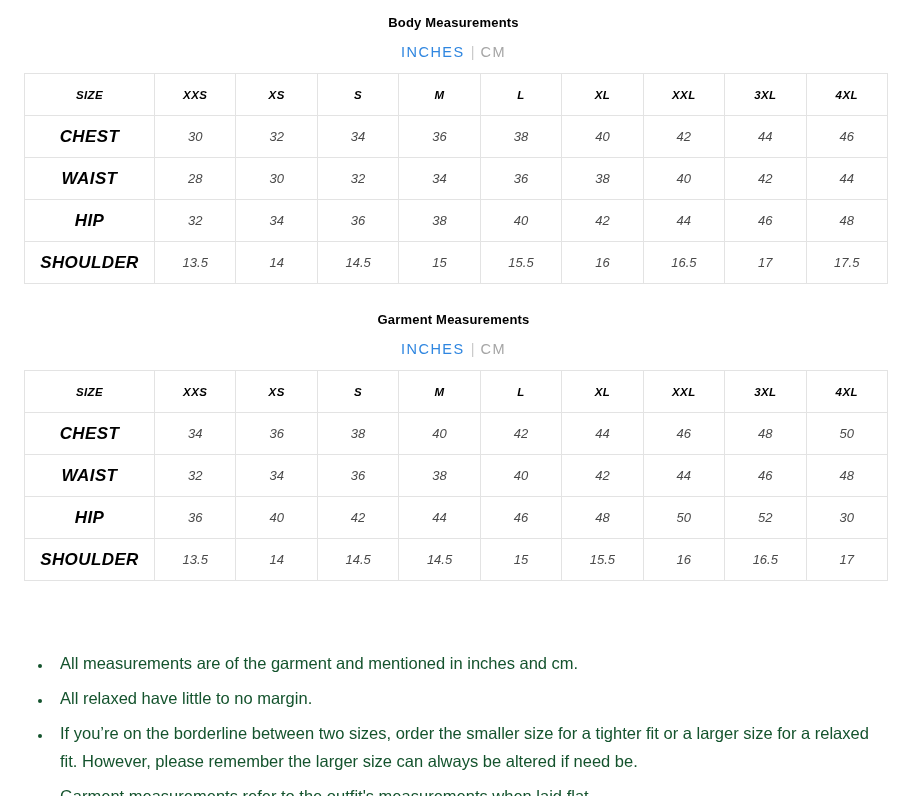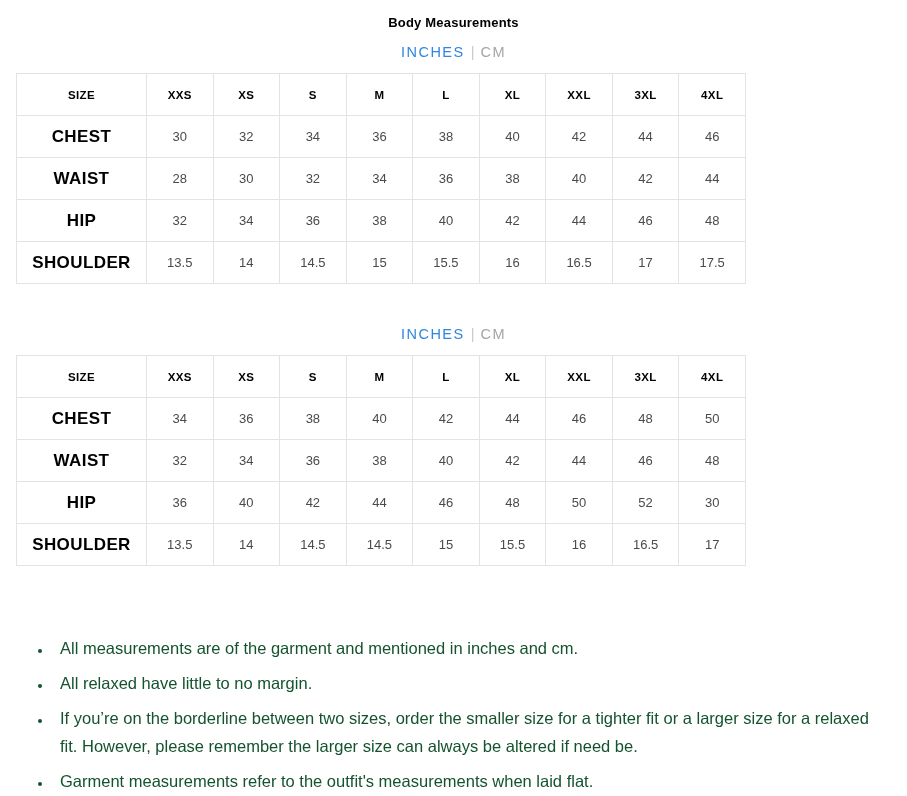--- a/index.html
+++ b/index.html
@@ -26,22 +26,23 @@
     letter-spacing: 1.5px;
   }
   .unit { cursor: pointer; margin-top: 20px; }
   .unit.active { color: #2f86e0; }
   .unit.inactive { color: #a5a5a5; }
   .unit-sep { color: #c9c9c9; margin: 0 6px; letter-spacing: 0; }
 
   table.size-table {
     table-layout: fixed;
     border-collapse: collapse;
-    width: 730px;
-    margin: 13px 8px 0 16px;
+    width: 864px;
+    margin: 13px 8px 0 24px;
+    font-style: italic;
   }
   table.size-table col.label-col { width: 130px; }
   table.size-table th, table.size-table td {
     border: 1px solid #e3e3e3;
     height: 42px;
     text-align: center;
     vertical-align: middle;
   }
   table.size-table thead th {
     font-size: 11.5px;
@@ -154,20 +155,21 @@
             <td>17</td>
             <td>17.5</td>
           </tr>
         </tbody>
     </table>
   </section>
 
   <div class="section-gap"></div>
 
   <section class="measure-section">
+    <h3 class="section-title">Garment Measurements</h3>
     <div class="unit-toggle">
       <span class="unit active">INCHES</span><span class="unit-sep">|</span><span class="unit inactive">CM</span>
     </div>
     <table class="size-table">
       <colgroup>
           <col class="label-col">
         </colgroup>
       <thead>
           <tr>
             <th>SIZE</th>

